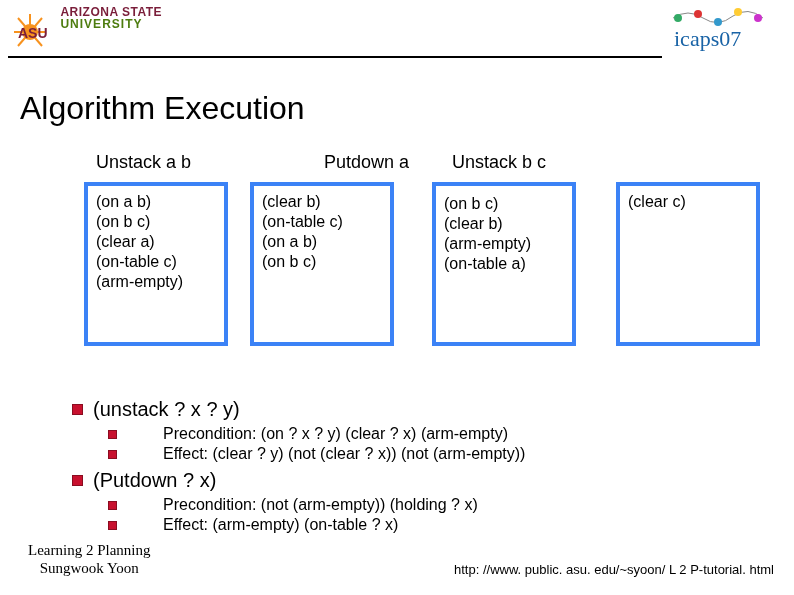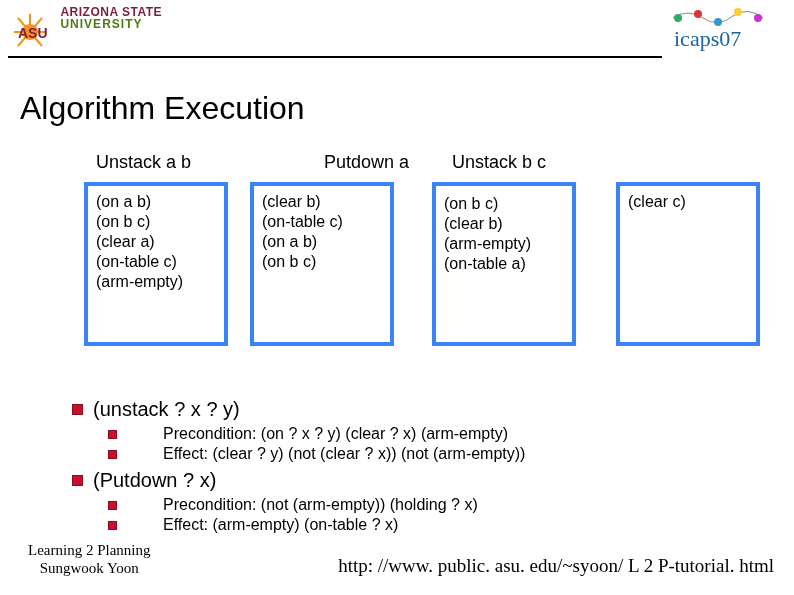--- a/index.html
+++ b/index.html
@@ -145,22 +145,22 @@
     bottom: 18px;
     font-family: Georgia, 'Times New Roman', serif;
     font-size: 15px;
     text-align: center;
     line-height: 1.2;
   }
   .footer-right {
     position: absolute;
     right: 20px;
     bottom: 18px;
-    font-family: Liberation Serif, serif;
-    font-size: 19px;
+    font-family: Liberation Sans, sans-serif;
+    font-size: 13px;
     text-align: right;
   }
   
   .nowrap { white-space: nowrap; }
 </style>
 </head>
 <body>
 
 <div class="slide">
 

